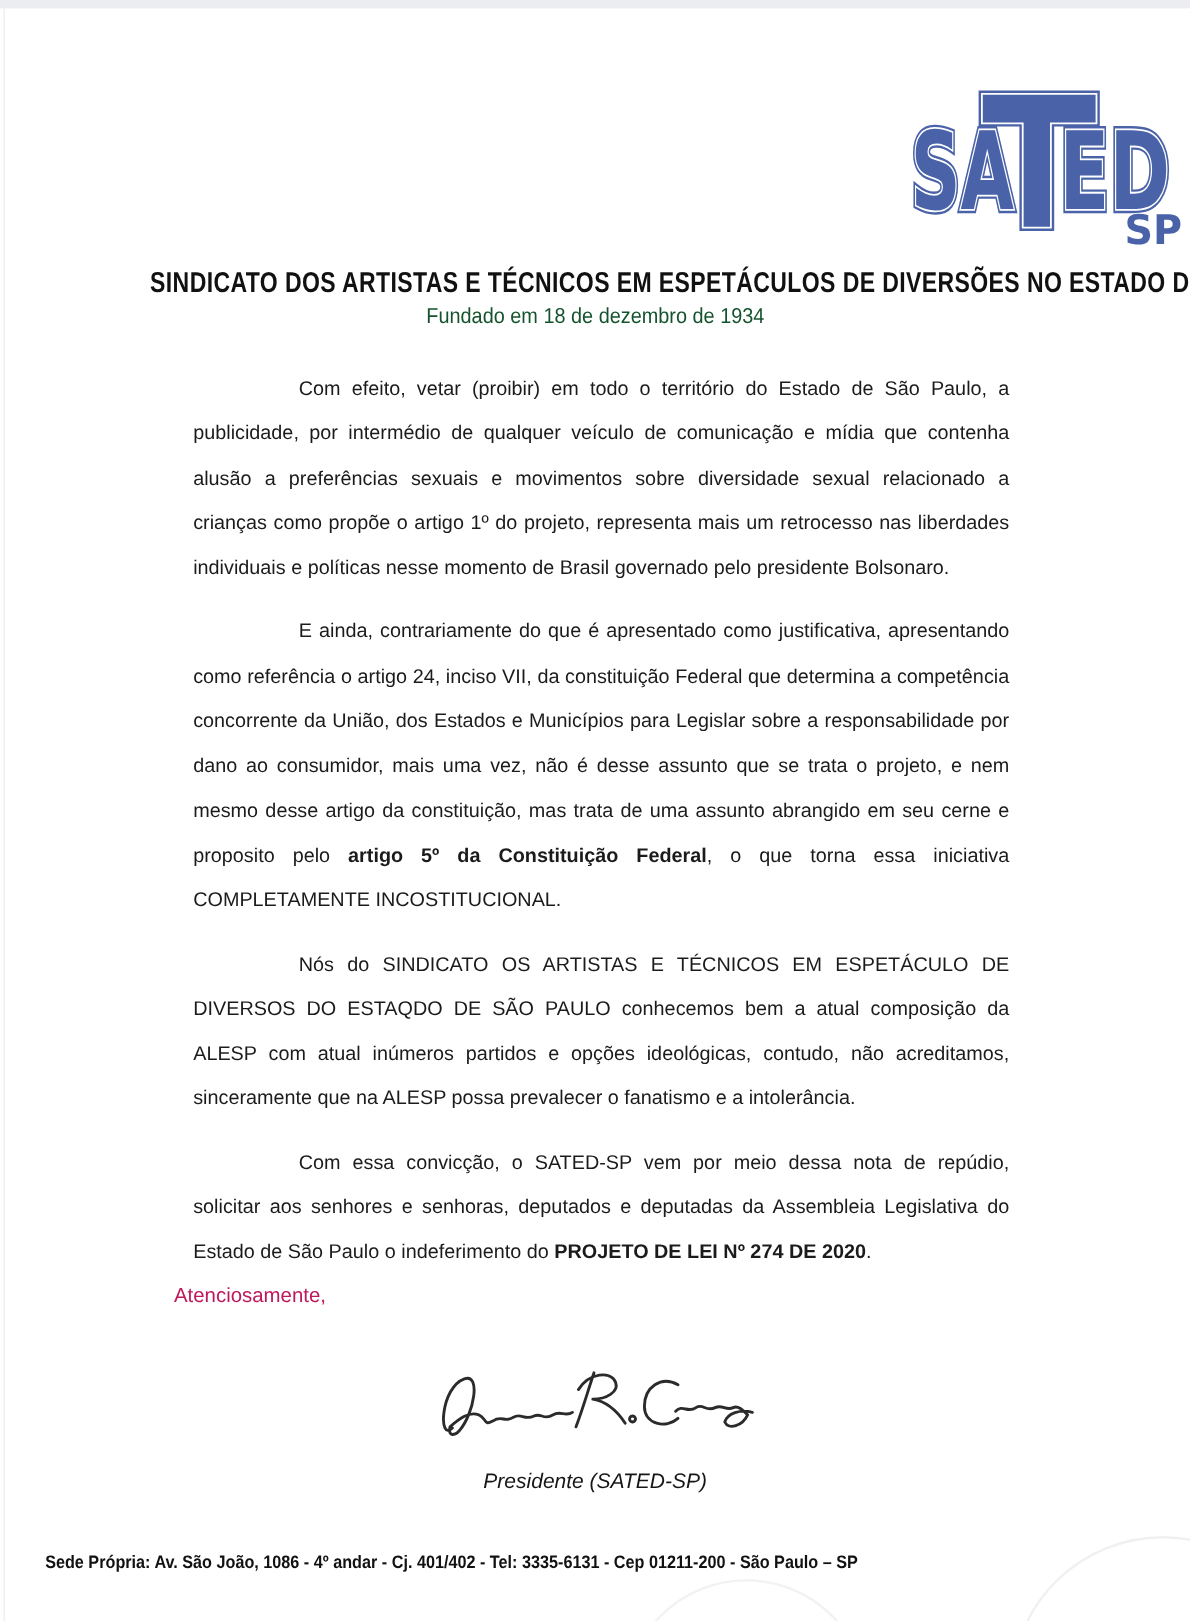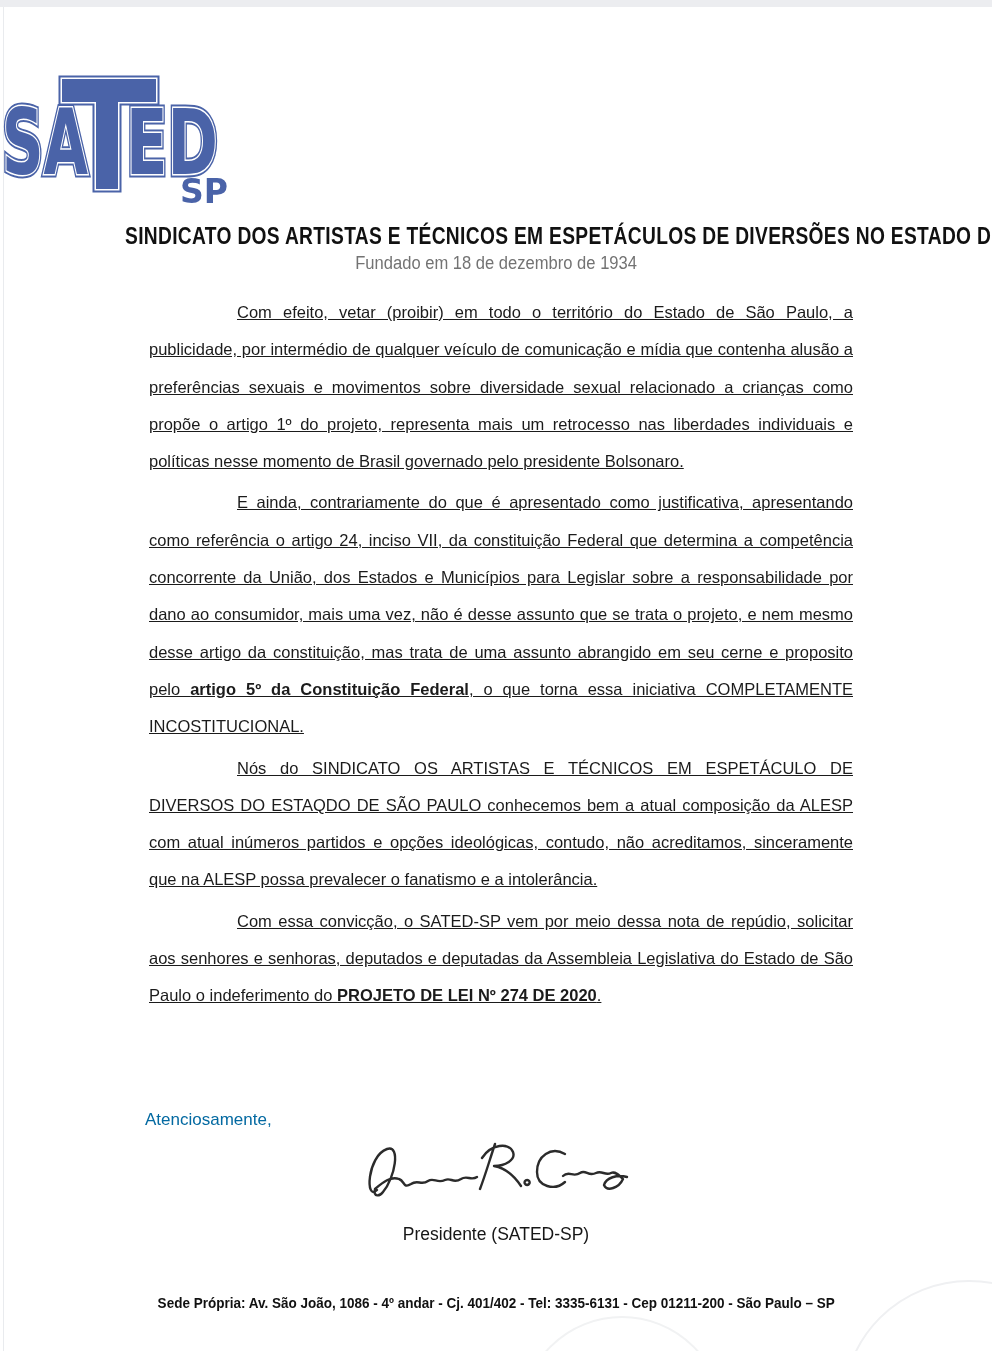--- a/index.html
+++ b/index.html
@@ -3,47 +3,47 @@
 <meta charset="utf-8">
 <style>
   html,body{margin:0;padding:0;background:#ffffff;}
   .page{
     position:relative;width:992px;height:1351px;background:#ffffff;overflow:hidden;
     font-family:"Liberation Sans",sans-serif;color:#1c1c1c;
   }
   .top-strip{position:absolute;top:0;left:0;right:0;height:7px;background:#ecedf0;}
   .left-edge{position:absolute;top:7px;bottom:0;left:3px;width:1px;background:#e9ebee;}
 
-  .logo-wrap{position:absolute;top:58px;left:0;right:0;display:flex;justify-content:flex-start;}
+  .logo-wrap{position:absolute;top:58px;left:0;right:0;display:flex;justify-content:flex-end;}
 
   .org-name{
     position:absolute;top:222px;left:0;right:0;text-align:center;white-space:nowrap;
     font-weight:bold;font-size:24px;letter-spacing:.4px;color:#111;
   }
   .org-name .squeeze{display:inline-block;transform:scaleX(.80);transform-origin:center;}
   .founded{
     position:absolute;top:253px;left:0;right:0;text-align:center;
-    font-size:18px;color:#737373;
+    font-size:18px;color:#14532d;
   }
   .founded .squeeze{display:inline-block;transform:scaleX(.92);transform-origin:center;}
 
   .letter-body{
     position:absolute;top:290px;left:145px;width:712px;
     font-size:16.5px;line-height:37.3px;text-align:justify;color:#1b1b1b;
   }
-  .letter-body p{margin:4px;text-indent:88px;text-decoration:underline;}
+  .letter-body p{margin:16px;text-indent:88px;}
   .letter-body .bold{font-weight:bold;}
 
-  .closing{position:absolute;top:1110px;left:145px;font-size:17px;color:#0369a1;}
+  .closing{position:absolute;top:1070px;left:145px;font-size:17px;color:#be185d;}
 
   .signature-block{position:absolute;top:1134px;left:0;right:0;display:flex;justify-content:center;}
-  .signer-title{position:absolute;top:1224px;left:0;right:0;text-align:center;font-size:17.5px;color:#161616;}
+  .signer-title{position:absolute;top:1224px;left:0;right:0;text-align:center;font-size:17.5px;color:#161616;font-style:italic;}
 
   .footer{
-    position:absolute;top:1292px;left:0;right:0;text-align:center;
+    position:absolute;top:1292px;left:0;right:0;text-align:left;
     font-weight:bold;font-size:15px;line-height:21px;color:#111;
   }
   .footer .squeeze{display:inline-block;transform:scaleX(.90);transform-origin:center;white-space:nowrap;}
 
   .artifact-a{position:absolute;left:520px;top:1316px;width:200px;height:200px;border-radius:50%;border:2px solid #f1f2f3;}
   .artifact-b{position:absolute;left:842px;top:1280px;width:250px;height:250px;border-radius:50%;border:2px solid #eff0f2;}
 </style>
 </head>
 <body>
 

